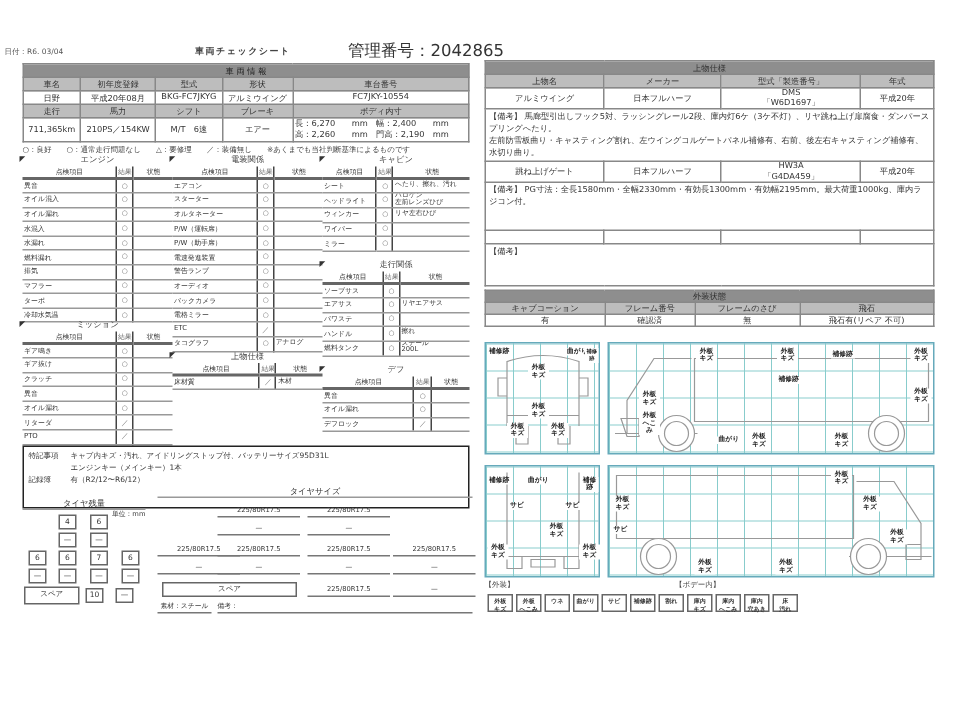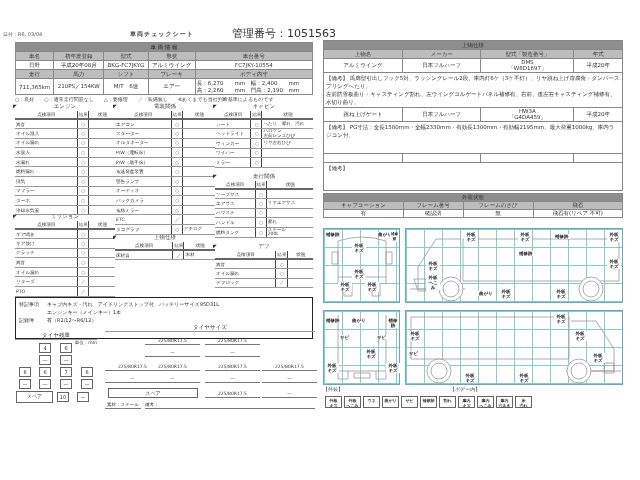--- a/index.html
+++ b/index.html
@@ -41,21 +41,21 @@
 .grid{position:absolute;border:1px solid #6ab;background-image:linear-gradient(#8cc 1px,transparent 1px),linear-gradient(90deg,#8cc 1px,transparent 1px);background-size:18px 18px}
 .tag{position:absolute;background:#fff;font-size:4.5px;font-weight:bold;color:#222;text-align:center;line-height:5px;padding:0 1px}
 .ltag{display:inline-block;border:1px solid #666;font-size:4px;font-weight:bold;width:17px;height:12px;text-align:center;line-height:5px;padding-top:1px;margin-right:2px;vertical-align:top}
 .cap{position:absolute;font-size:5px;color:#444}
 </style>
 </head>
 <body>
 
 <div class="abs date">日付：R6. 03/04</div>
 <div class="abs sheet-title">車両チェックシート</div>
-<div class="abs mgmt">管理番号：1051563</div>
+<div class="abs mgmt">管理番号：2042865</div>
 
 <table class="abs vt">
 <tbody>
       <tr>
         <th colspan="6" class="hd">車 両 情 報</th>
       </tr>
 <tr>
 <th>車名</th>
 <th>初年度登録</th>
 <th>型式</th>

